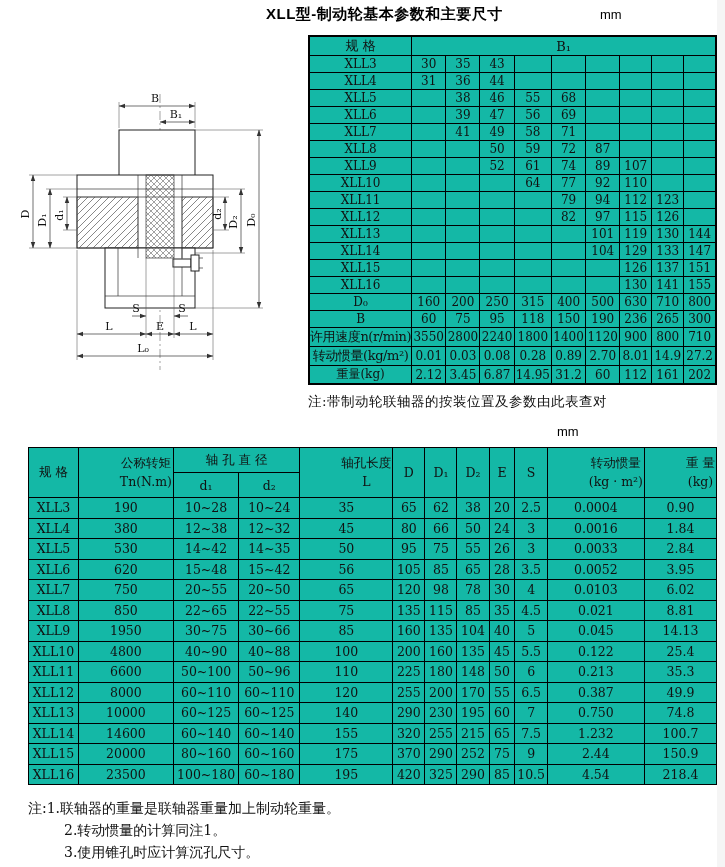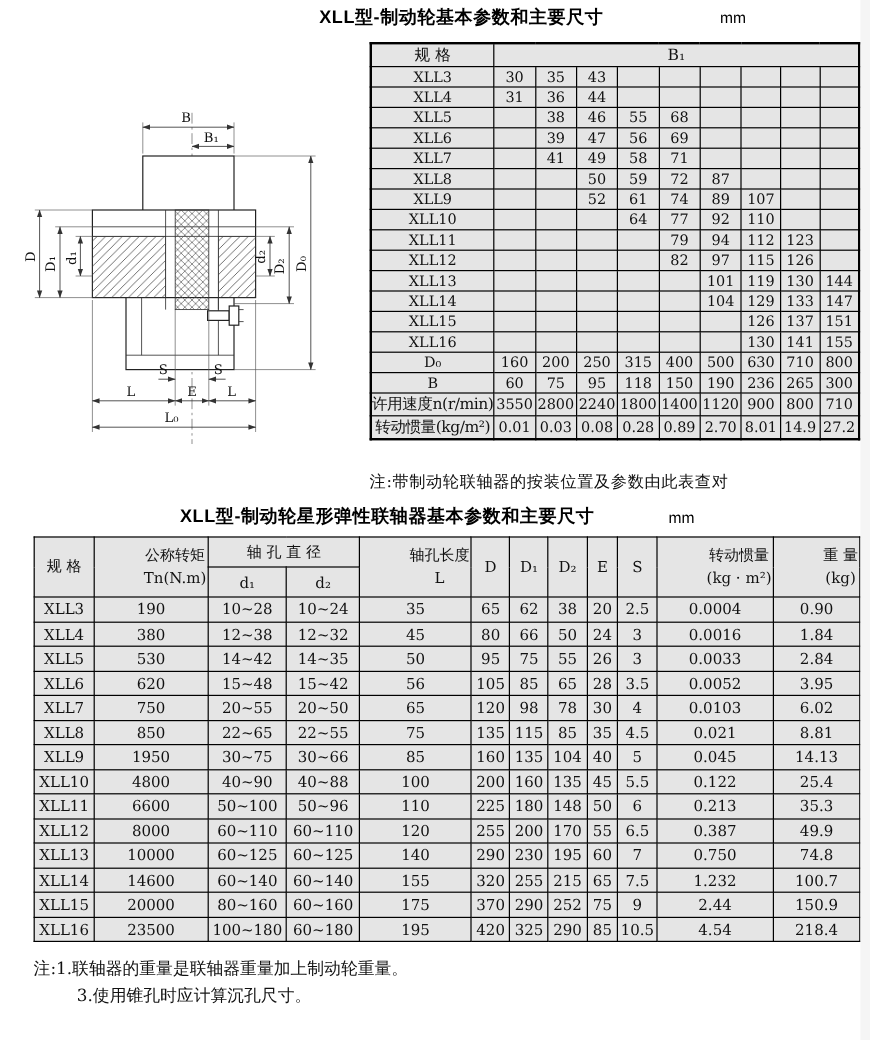--- a/index.html
+++ b/index.html
@@ -8,21 +8,21 @@
 
   .title{position:absolute;font-family:"Liberation Sans","DejaVu Sans",sans-serif;
          font-size:15px;font-weight:600;letter-spacing:0.5px;color:#000;}
   .t1-title{left:266px;top:5px;}
   .t2-title{left:150px;top:421px;}
   .unit{position:absolute;font-family:"Liberation Sans","DejaVu Sans",sans-serif;
         font-size:13px;color:#000;text-align:right;}
   .t1-unit{left:600px;top:7px;}
   .t2-unit{left:557px;top:424px;}
 
-  table{border-collapse:collapse;table-layout:fixed;background:#e5e5e5;padding-left:32px;}
+  table{border-collapse:collapse;table-layout:fixed;background:#14b8a6;padding-left:32px;}
   td{border:1px solid #000;text-align:center;vertical-align:middle;
      padding:0 1px;white-space:nowrap;overflow:hidden;
      font-family:"DejaVu Serif","Liberation Serif",serif;}
 
   .t1{position:absolute;left:308px;top:35px;border:2px solid #000;}
   .t1 td{height:16px;font-size:12px;}
   .t1 td.spec{font-size:12px;}
   .t1 td.tight{font-size:13px;letter-spacing:-0.4px;padding:0;}
   .t1 td.hdr{font-size:13px;}
 
@@ -370,25 +370,36 @@
           <td>0.01</td>
           <td>0.03</td>
           <td>0.08</td>
           <td>0.28</td>
           <td>0.89</td>
           <td>2.70</td>
           <td>8.01</td>
           <td>14.9</td>
           <td>27.2</td>
         </tr>
+        <tr>
+          <td class="spec">重量(kg)</td>
+          <td>2.12</td>
+          <td>3.45</td>
+          <td>6.87</td>
+          <td>14.95</td>
+          <td>31.2</td>
+          <td>60</td>
+          <td>112</td>
+          <td>161</td>
+          <td>202</td>
+        </tr>
       </tbody>
   </table>
   <div class="note1">注:带制动轮联轴器的按装位置及参数由此表查对</div>
 
-  <div class="title t2-title">XLL型-制动轮星形弹性联轴器基本参数和主要尺寸</div>
   <div class="unit t2-unit">mm</div>
 
   <table class="t2">
     <colgroup>
       <col style="width:56px">
         <col style="width:72px">
         <col style="width:70px">
         <col style="width:70px">
       <col style="width:68px">
         <col style="width:38px">
@@ -623,16 +634,17 @@
           <td>85</td>
           <td>10.5</td>
           <td>4.54</td>
           <td>218.4</td>
         </tr>
       </tbody>
   </table>
 
   <div class="footnotes">
     <div>注:1.联轴器的重量是联轴器重量加上制动轮重量。</div>
+    <div class="indent">2.转动惯量的计算同注1。</div>
     <div class="indent">3.使用锥孔时应计算沉孔尺寸。</div>
   </div>
 
 </div>
 
 </body></html>

